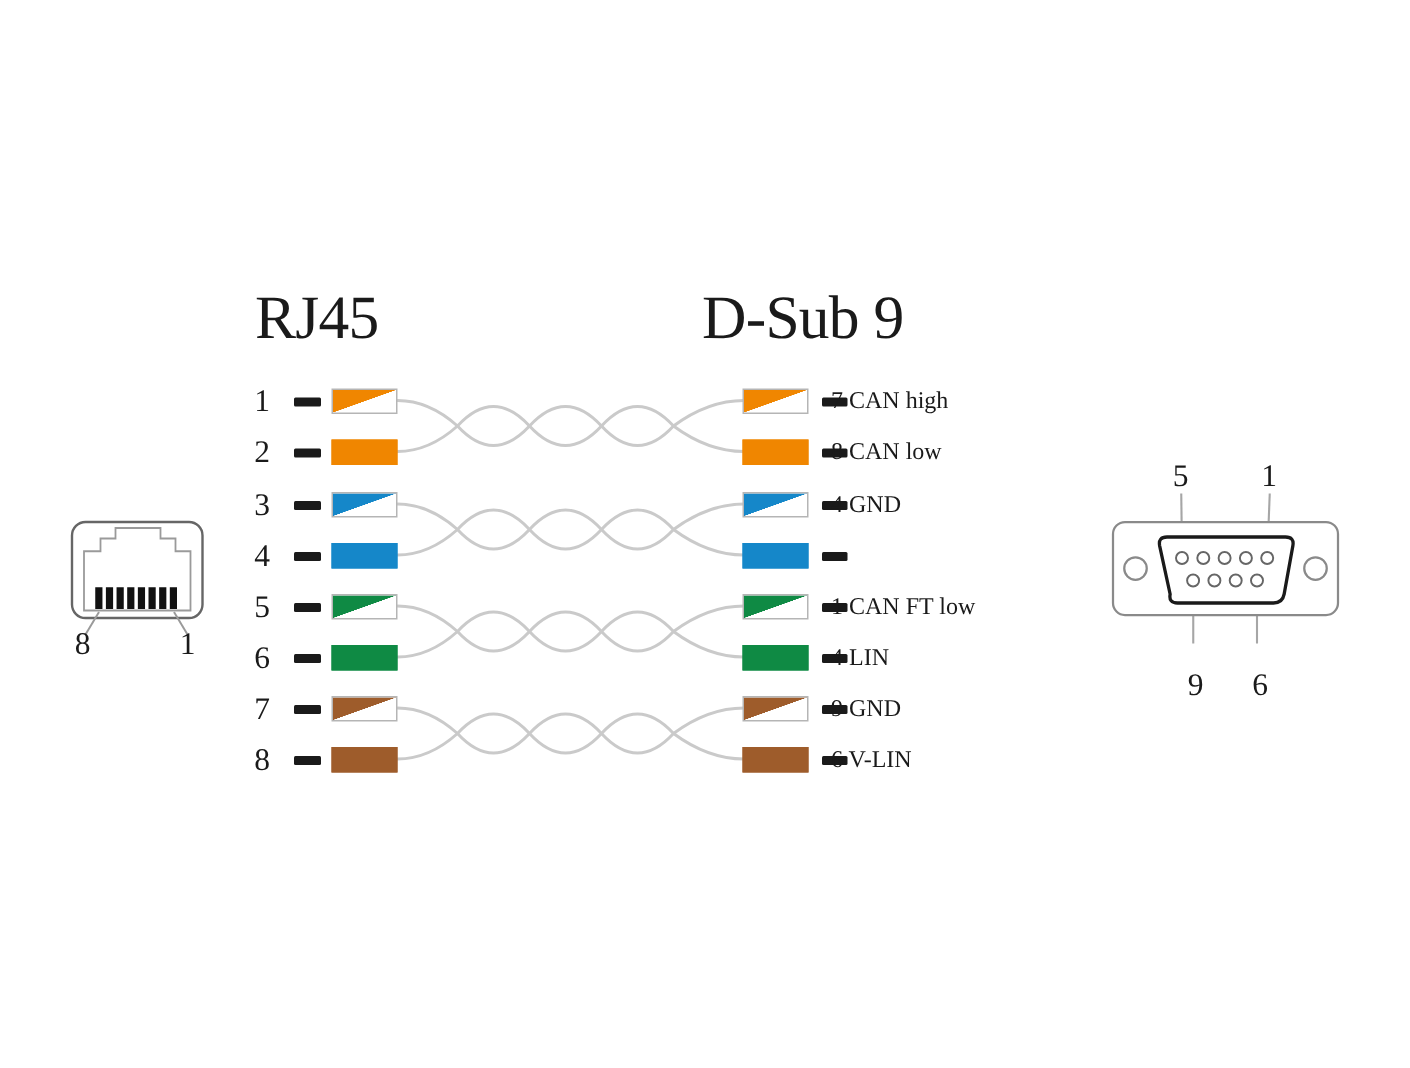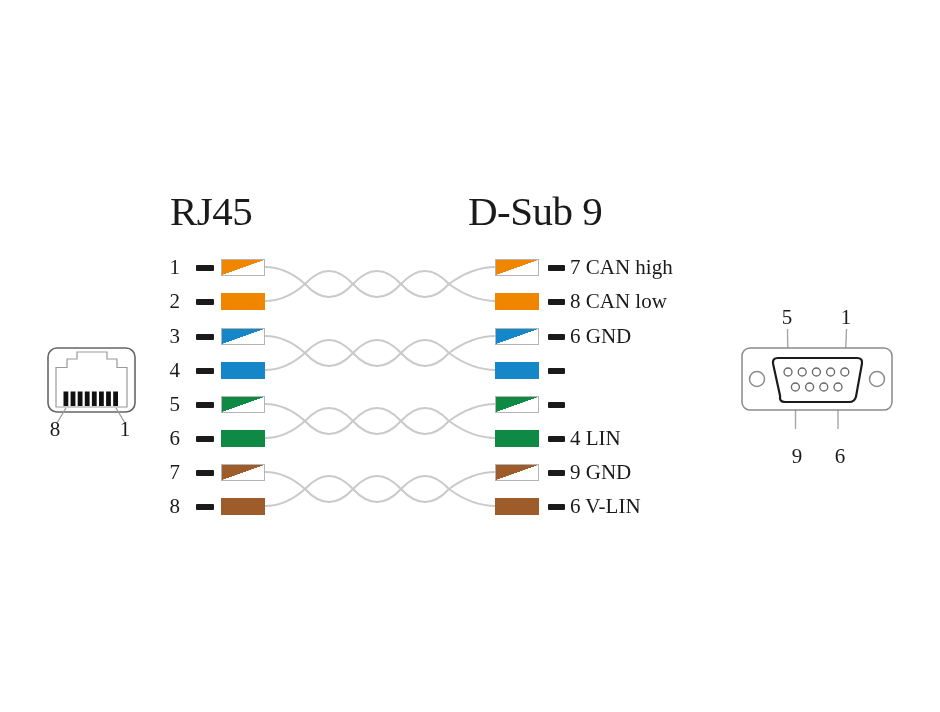--- a/index.html
+++ b/index.html
@@ -13,22 +13,22 @@
   .pin-row{position:absolute;left:0;width:940px;height:25px;}
   .pin-num{position:absolute;left:148px;top:0;width:32px;height:25px;
            text-align:right;font-size:21px;line-height:25px;}
   .dash{position:absolute;background:#1a1a1a;border-radius:1px;}
   .dash-l{left:196px;top:10px;width:18px;height:5.5px;}
   .dash-r{left:548px;top:10px;width:16.5px;height:5.5px;}
   .cblock{position:absolute;top:4px;width:44px;height:17px;
           border:1px solid transparent;box-sizing:border-box;}
   .cblock-l{left:221px;}
   .cblock-r{left:495px;}
-  .pin-label{position:absolute;left:570px;top:0;height:25px;
-             font-size:21px;line-height:25px;white-space:nowrap;}
+  .pin-label{position:absolute;left:554px;top:0;height:25px;
+             font-size:16px;line-height:25px;white-space:nowrap;}
   .conn-label{position:absolute;font-size:21px;line-height:24px;width:18px;text-align:center;}
 </style>
 </head>
 <body>
 
 <div id="page">
 
   <svg id="wires-svg">
       <path d="M 265 267 Q 286 267 305 284 Q 329 310 353 284 Q 377 258 401 284 Q 425 310 449 284 Q 472 267 496 267" fill="none" stroke="#CACACA" stroke-width="2" stroke-linecap="round"></path>
       <path d="M 265 301 Q 286 301 305 284 Q 329 258 353 284 Q 377 310 401 284 Q 425 258 449 284 Q 472 301 496 301" fill="none" stroke="#CACACA" stroke-width="2" stroke-linecap="round"></path>
@@ -61,37 +61,38 @@
       <div class="dash dash-r"></div>
       <div class="pin-label">8 CAN low</div>
     </div>
 
     <div class="pin-row" style="top: 324px;">
       <div class="pin-num">3</div>
       <div class="dash dash-l"></div>
       <div class="cblock cblock-l" style="background: linear-gradient(to left top, rgb(255, 255, 255) 49.6%, rgb(21, 135, 201) 50.4%); border-color: rgb(181, 181, 181);"></div>
       <div class="cblock cblock-r" style="background: linear-gradient(to left top, rgb(255, 255, 255) 49.6%, rgb(21, 135, 201) 50.4%); border-color: rgb(181, 181, 181);"></div>
       <div class="dash dash-r"></div>
-      <div class="pin-label">6 GND</div>
+      <div class="pin-label">4 GND</div>
     </div>
 
     <div class="pin-row" style="top: 358px;">
       <div class="pin-num">4</div>
       <div class="dash dash-l"></div>
       <div class="cblock cblock-l" style="background: rgb(21, 135, 201); border-color: rgb(21, 135, 201);"></div>
       <div class="cblock cblock-r" style="background: rgb(21, 135, 201); border-color: rgb(21, 135, 201);"></div>
       <div class="dash dash-r"></div>
     </div>
 
     <div class="pin-row" style="top: 392px;">
       <div class="pin-num">5</div>
       <div class="dash dash-l"></div>
       <div class="cblock cblock-l" style="background: linear-gradient(to left top, rgb(255, 255, 255) 49.6%, rgb(15, 138, 68) 50.4%); border-color: rgb(181, 181, 181);"></div>
       <div class="cblock cblock-r" style="background: linear-gradient(to left top, rgb(255, 255, 255) 49.6%, rgb(15, 138, 68) 50.4%); border-color: rgb(181, 181, 181);"></div>
       <div class="dash dash-r"></div>
+      <div class="pin-label">1 CAN FT low</div>
     </div>
 
     <div class="pin-row" style="top: 426px;">
       <div class="pin-num">6</div>
       <div class="dash dash-l"></div>
       <div class="cblock cblock-l" style="background: rgb(15, 138, 68); border-color: rgb(15, 138, 68);"></div>
       <div class="cblock cblock-r" style="background: rgb(15, 138, 68); border-color: rgb(15, 138, 68);"></div>
       <div class="dash dash-r"></div>
       <div class="pin-label">4 LIN</div>
     </div>

